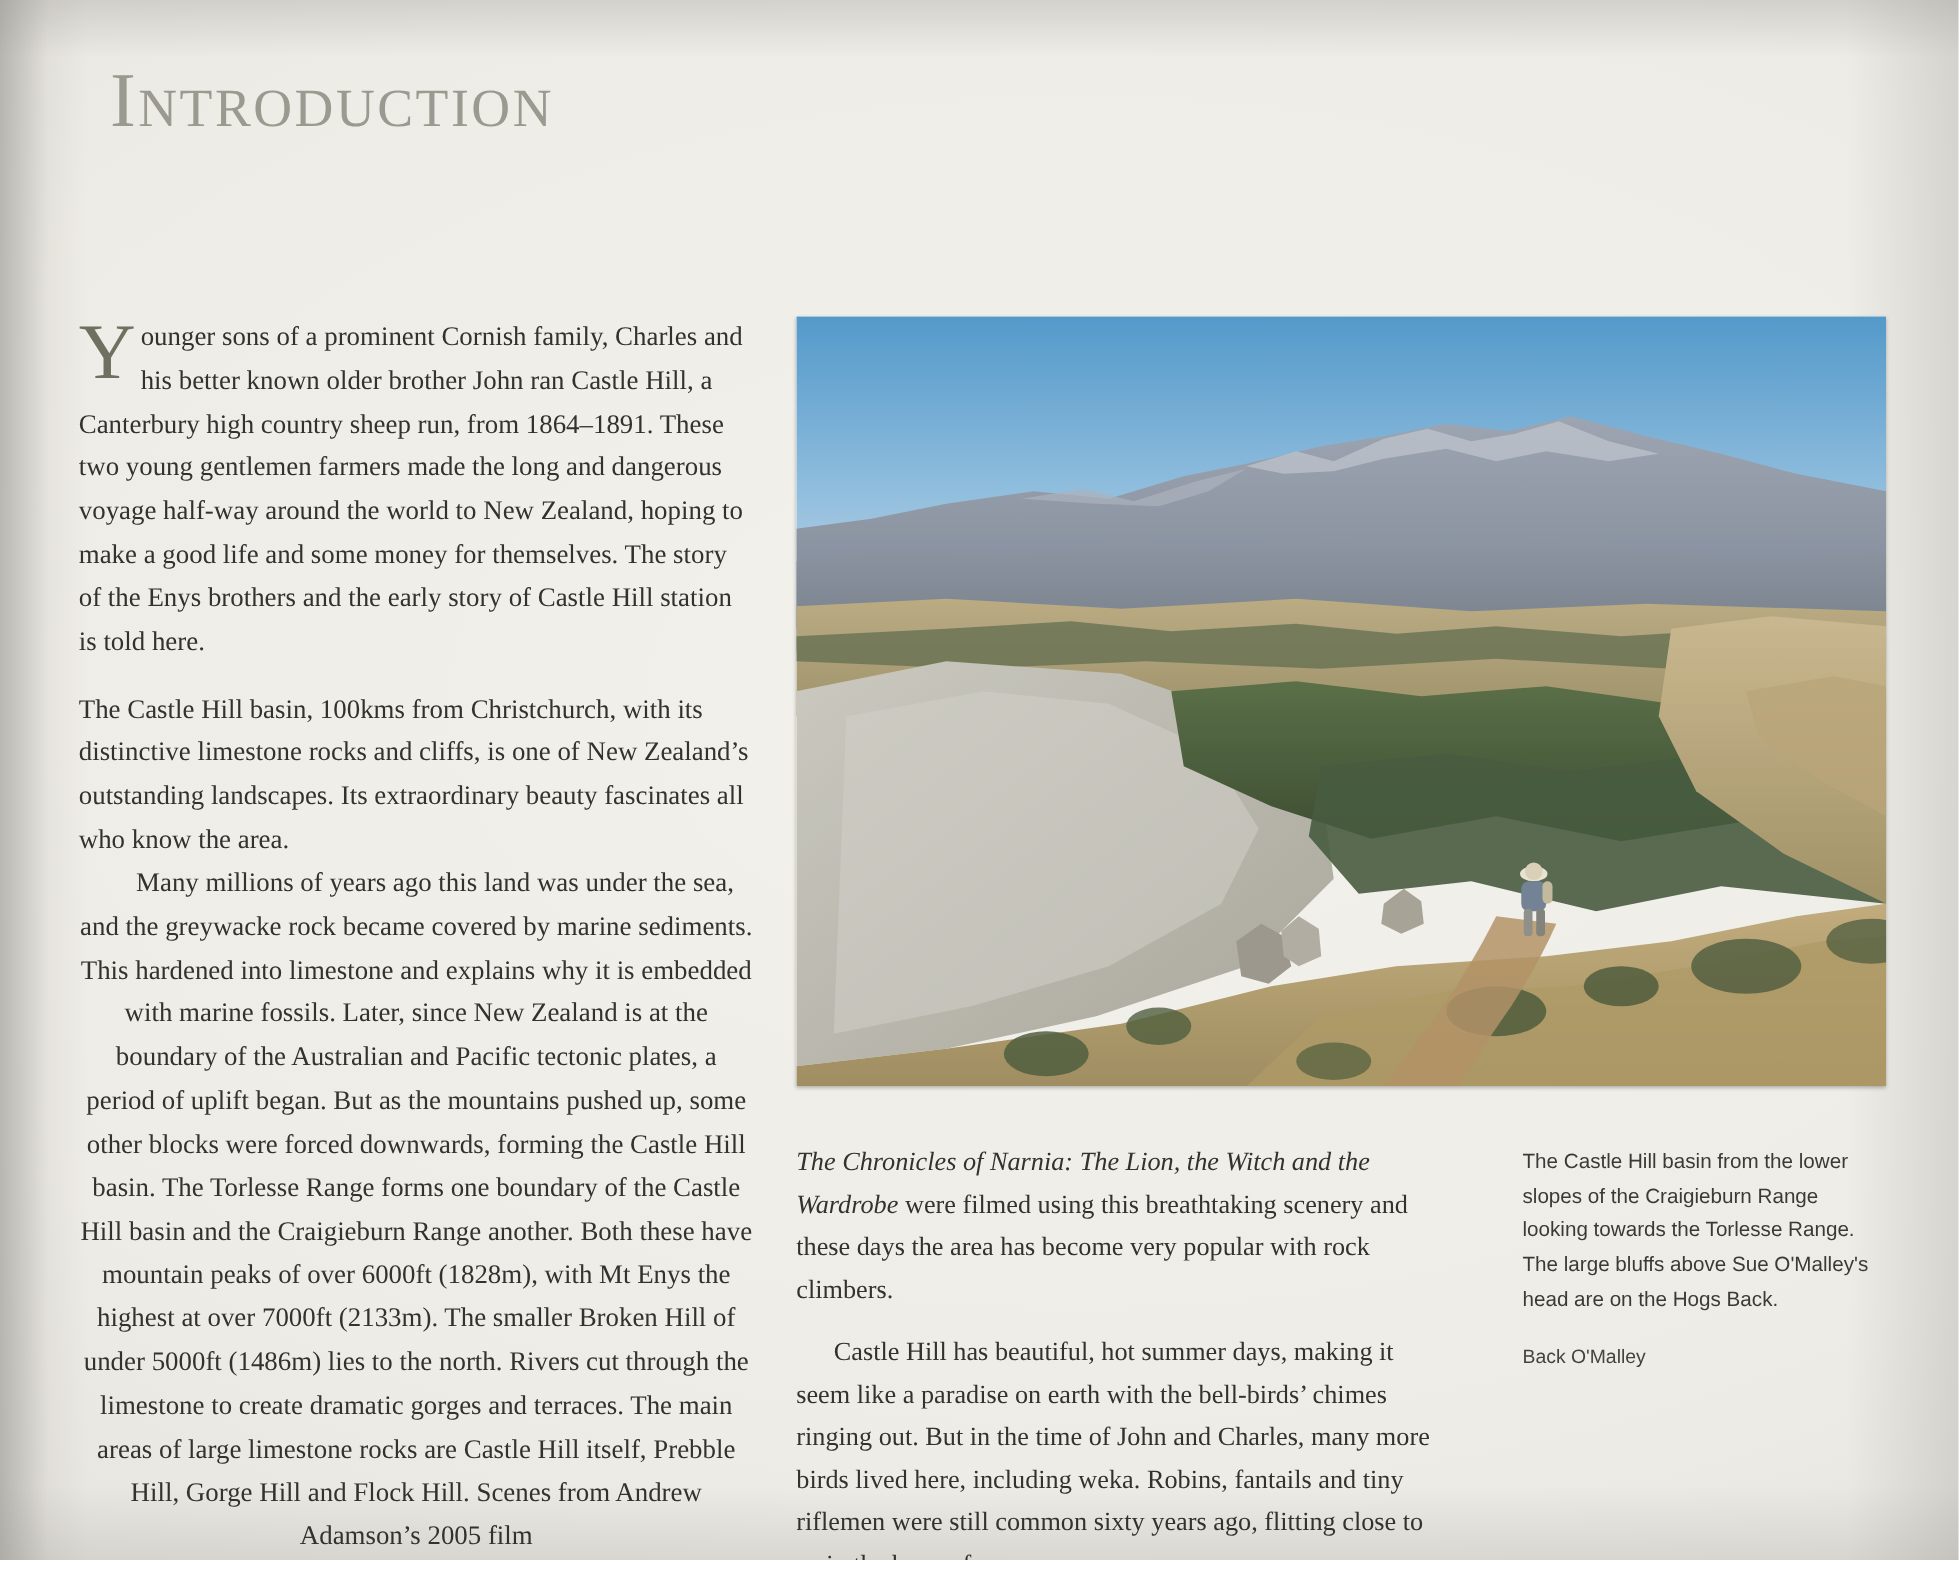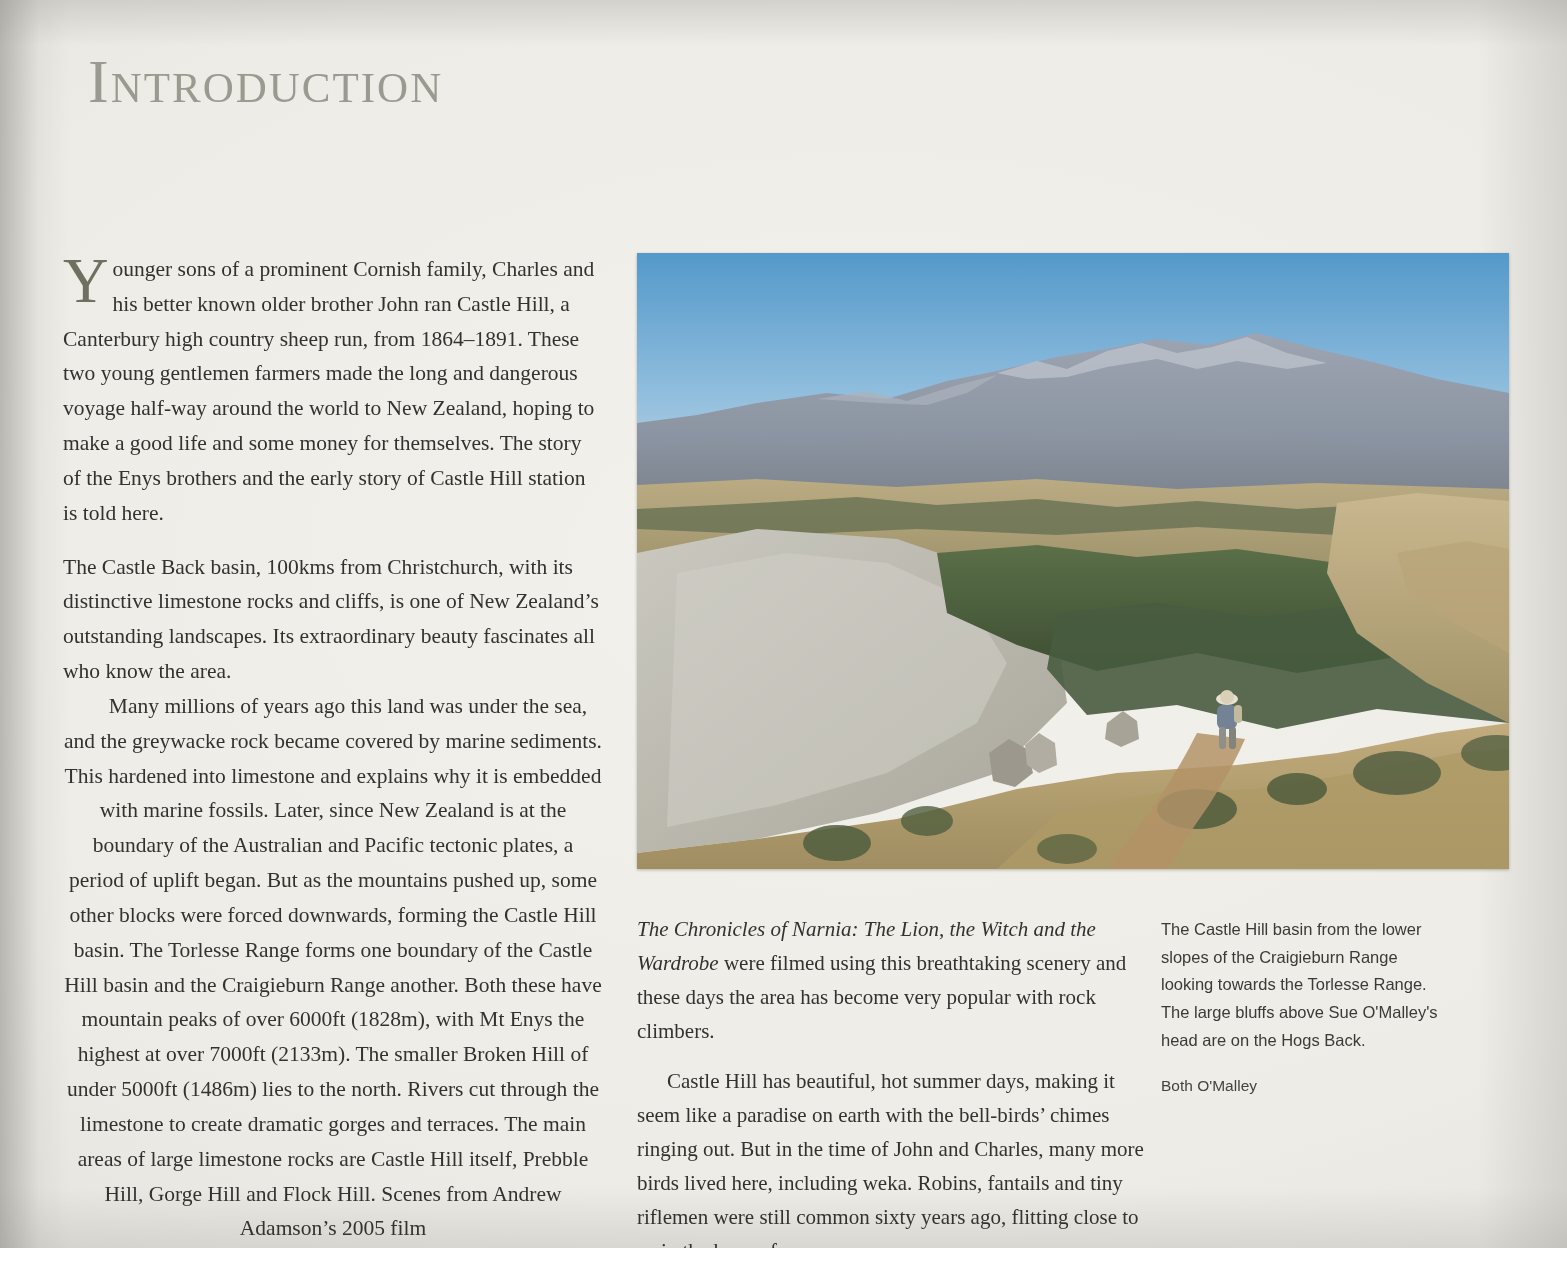--- a/index.html
+++ b/index.html
@@ -119,21 +119,21 @@
     font-size: 21px;
     line-height: 1.62;
     color: #33322f;
   }
   .col-mid p { margin: 0 16px 16px 0; }
   .col-mid p.indent { text-indent: 30px; margin-bottom: 0; }
   .col-mid .italic { font-style: italic; }
 
   .col-caption {
     position: absolute;
-    left: 1161px;
+    left: 1218px;
     top: 916px;
     width: 290px;
     font-family: "Liberation Sans", sans-serif;
     font-size: 16.5px;
     line-height: 1.68;
     color: #3a3a37;
   }
   .col-caption .credit {
     margin-top: 18px;
     font-size: 15.5px;
@@ -147,21 +147,21 @@
 
   <div class="gutter-shadow"></div>
   <div class="top-shadow"></div>
   <div class="bottom-shadow"></div>
   <div class="right-shadow"></div>
 
   <div class="chapter-title">Introduction</div>
 
   <div class="col-left">
     <p class="dropcap-para"><span class="dropcap">Y</span><span>ounger sons of a prominent Cornish family, Charles and his better known older brother John ran Castle Hill, a Canterbury high country sheep run, from 1864–1891. These two young gentlemen farmers made the long and dangerous voyage half-way around the world to New Zealand, hoping to make a good life and some money for themselves. The story of the Enys brothers and the early story of Castle Hill station is told here.</span></p>
-    <p>The Castle Back basin, 100kms from Christchurch, with its distinctive limestone rocks and cliffs, is one of New Zealand’s outstanding landscapes. Its extraordinary beauty fascinates all who know the area.</p>
+    <p>The Castle Hill basin, 100kms from Christchurch, with its distinctive limestone rocks and cliffs, is one of New Zealand’s outstanding landscapes. Its extraordinary beauty fascinates all who know the area.</p>
     <p class="indent">Many millions of years ago this land was under the sea, and the greywacke rock became covered by marine sediments. This hardened into limestone and explains why it is embedded with marine fossils. Later, since New Zealand is at the boundary of the Australian and Pacific tectonic plates, a period of uplift began. But as the mountains pushed up, some other blocks were forced downwards, forming the Castle Hill basin. The Torlesse Range forms one boundary of the Castle Hill basin and the Craigieburn Range another. Both these have mountain peaks of over 6000ft (1828m), with Mt Enys the highest at over 7000ft (2133m). The smaller Broken Hill of under 5000ft (1486m) lies to the north. Rivers cut through the limestone to create dramatic gorges and terraces. The main areas of large limestone rocks are Castle Hill itself, Prebble Hill, Gorge Hill and Flock Hill. Scenes from Andrew Adamson’s 2005 film</p>
   </div>
 
   <div class="photo">
     <svg width="872" height="616" viewBox="0 0 872 616" xmlns="http://www.w3.org/2000/svg">
       <defs>
         <linearGradient id="sky" x1="0" y1="0" x2="0" y2="1">
           <stop offset="0%" stop-color="#4e96c9"></stop>
           <stop offset="55%" stop-color="#8cbbdc"></stop>
           <stop offset="100%" stop-color="#c3d9e5"></stop>
@@ -248,16 +248,16 @@
     </svg>
   </div>
 
   <div class="col-mid">
     <p><span class="italic">The Chronicles of Narnia: The Lion, the Witch and the Wardrobe</span><span> were filmed using this breathtaking scenery and these days the area has become very popular with rock climbers.</span></p>
     <p class="indent">Castle Hill has beautiful, hot summer days, making it seem like a paradise on earth with the bell-birds’ chimes ringing out. But in the time of John and Charles, many more birds lived here, including weka. Robins, fantails and tiny riflemen were still common sixty years ago, flitting close to us in the hope of</p>
   </div>
 
   <div class="col-caption">
     <div>The Castle Hill basin from the lower slopes of the Craigieburn Range looking towards the Torlesse Range. The large bluffs above Sue O'Malley's head are on the Hogs Back.</div>
-    <div class="credit">Both O'Malley</div>
+    <div class="credit">Back O'Malley</div>
   </div>
 
 </div>
 
 </body></html>

